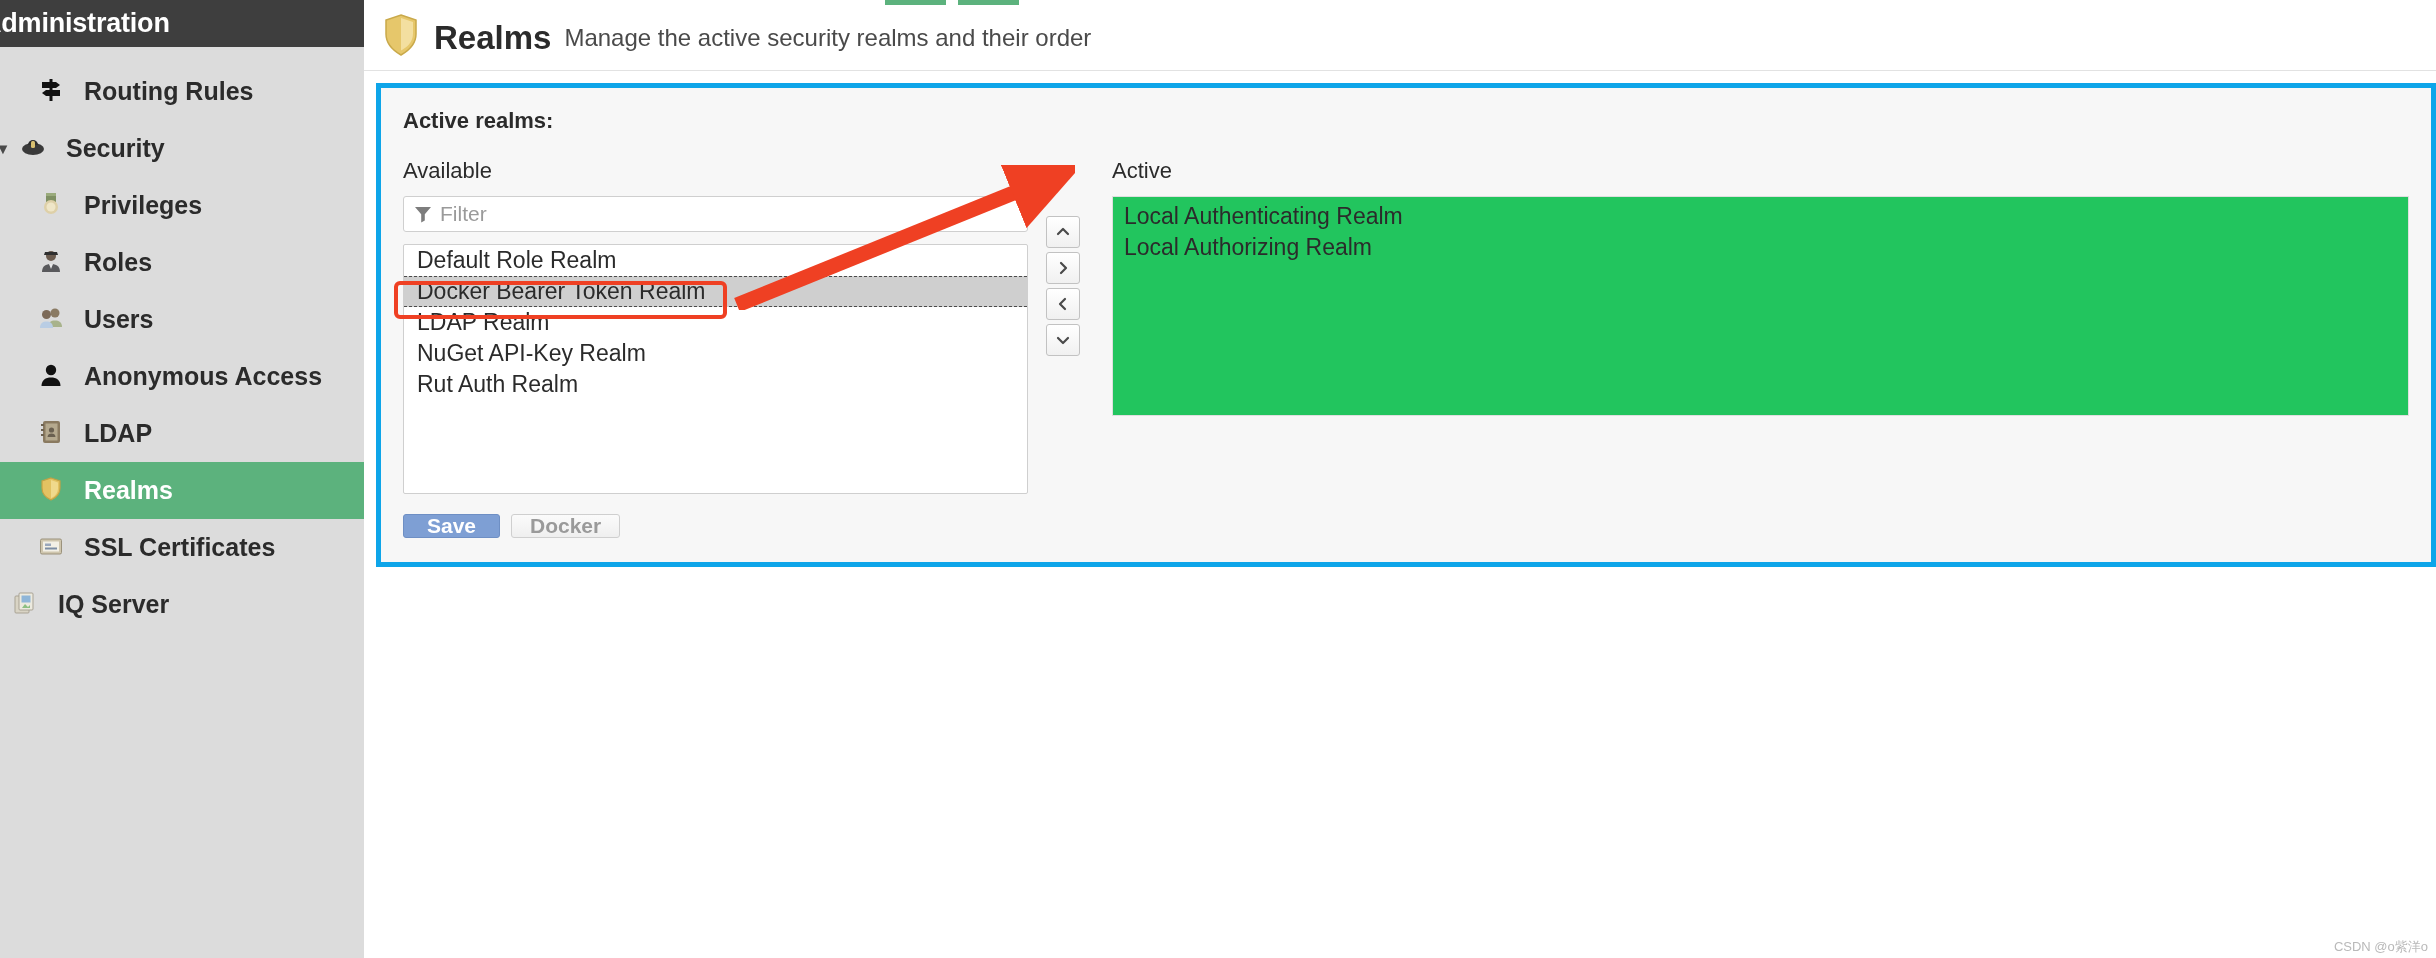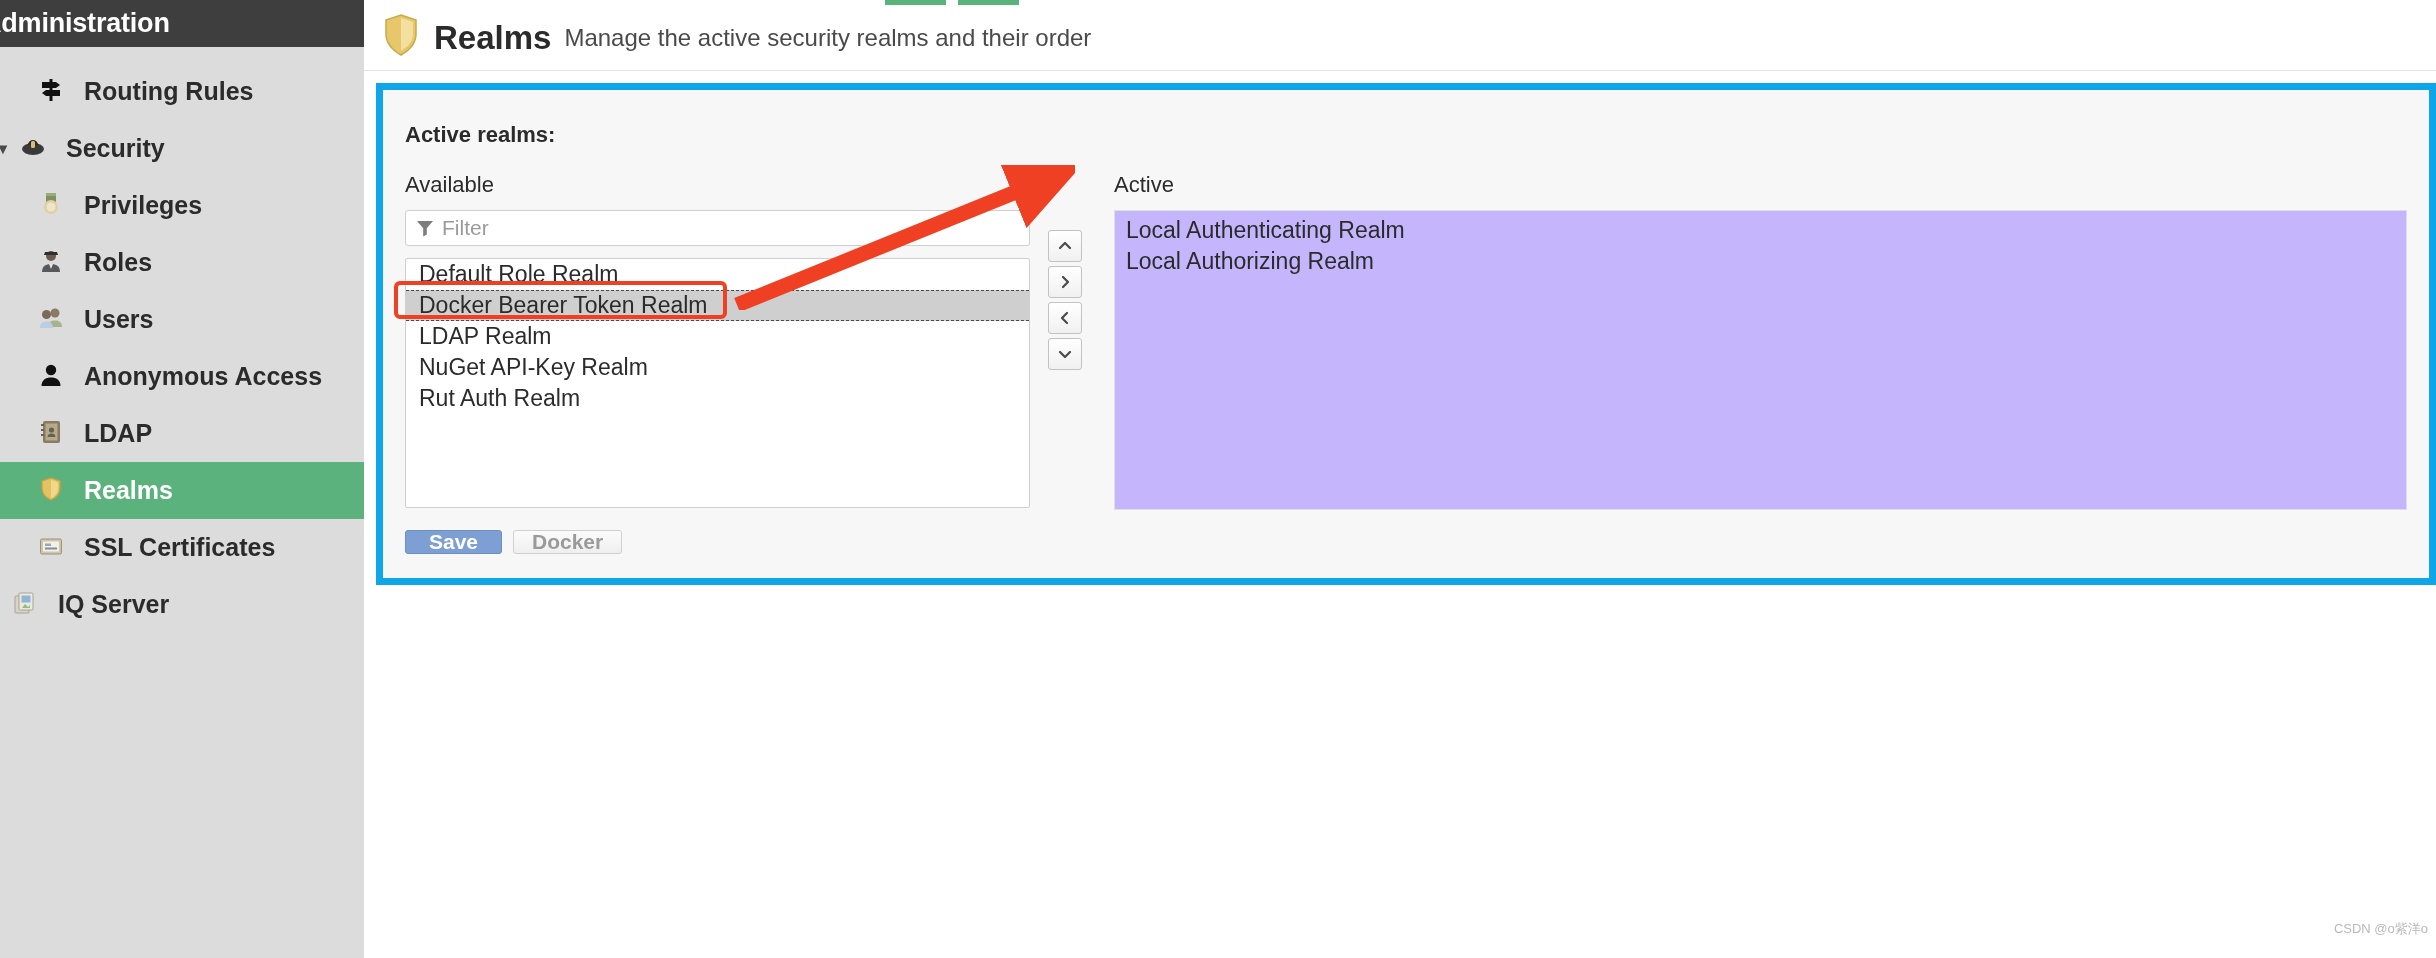--- a/index.html
+++ b/index.html
@@ -56,23 +56,23 @@
     height: 66px; display: flex; align-items: center;
     padding-left: 18px; border-bottom: 1px solid #e2e2e2;
   }
   .page-header .shield { font-size: 36px; margin-right: 14px; line-height: 1; }
   .page-header .h-title { font-size: 33px; font-weight: bold; color: #2b2b2b; }
   .page-header .h-sub { font-size: 24px; color: #4a4a4a; margin-left: 13px; }
 
   .content { padding: 12px 0 0 12px; }
   .panel {
     background: #f7f7f7;
-    border: 7px solid #0ea5e9;
+    border: 5px solid #0ea5e9;
     min-height: 476px;
-    padding: 32px 22px 24px 22px;
+    padding: 20px 22px 24px 22px;
   }
   .panel-title { font-size: 22px; font-weight: bold; color: #2b2b2b; margin-bottom: 24px; }
 
   .picker { position: relative; display: flex; align-items: flex-start; }
   .col-available { width: 625px; flex: 0 0 625px; }
   .col-buttons { width: 70px; flex: 0 0 70px; display: flex; flex-direction: column;
                  align-items: center; padding-top: 58px; }
   .col-active { flex: 1 1 auto; margin-left: 14px; }
 
   .col-label { font-size: 22px; color: #2b2b2b; margin-bottom: 12px; }
@@ -108,21 +108,21 @@
   .xfer-btn {
     width: 34px; height: 32px; margin-bottom: 4px;
     background: linear-gradient(#ffffff, #f0f0f0);
     border: 1px solid #c2c2c2; border-radius: 3px;
     display: flex; align-items: center; justify-content: center;
     color: #555; font-size: 15px;
   }
   .xfer-btn svg { display: block; }
   .active-item { height: 31px; line-height: 31px; font-size: 23px; color: #2b2b2b; padding-left: 11px; white-space: nowrap; }
   .active-box-outer {
-    border: 1px solid #dfdfdf; background: #c4b5fd; height: 300px;
+    border: 1px solid #dfdfdf; background: #22c55e; height: 220px;
     padding-top: 4px;
   }
 
   .actions { margin-top: 20px; display: flex; align-items: center; }
   .btn {
     height: 24px; padding: 0 18px; font-size: 21px; font-weight: bold;
     border-radius: 3px; display: flex; align-items: center; justify-content: center;
     font-family: "Liberation Sans", sans-serif;
   }
   .btn-save {
@@ -136,21 +136,21 @@
 
   
   .anno-rect {
     position: absolute; pointer-events: none;
     border: 4px solid #ef4023; border-radius: 6px;
   }
   .anno-arrow { position: absolute; pointer-events: none; }
 
   
   .watermark {
-    position: absolute; right: 8px; bottom: 20px;
+    position: absolute; right: 8px; bottom: 2px;
     font-size: 13px; color: #b9b9b9; white-space: nowrap;
   }
 </style>
 </head>
 <body>
 
 <div id="root">
 
   <div class="topstrip">
     <div class="seg" style="left:521px;width:61px;"></div>

